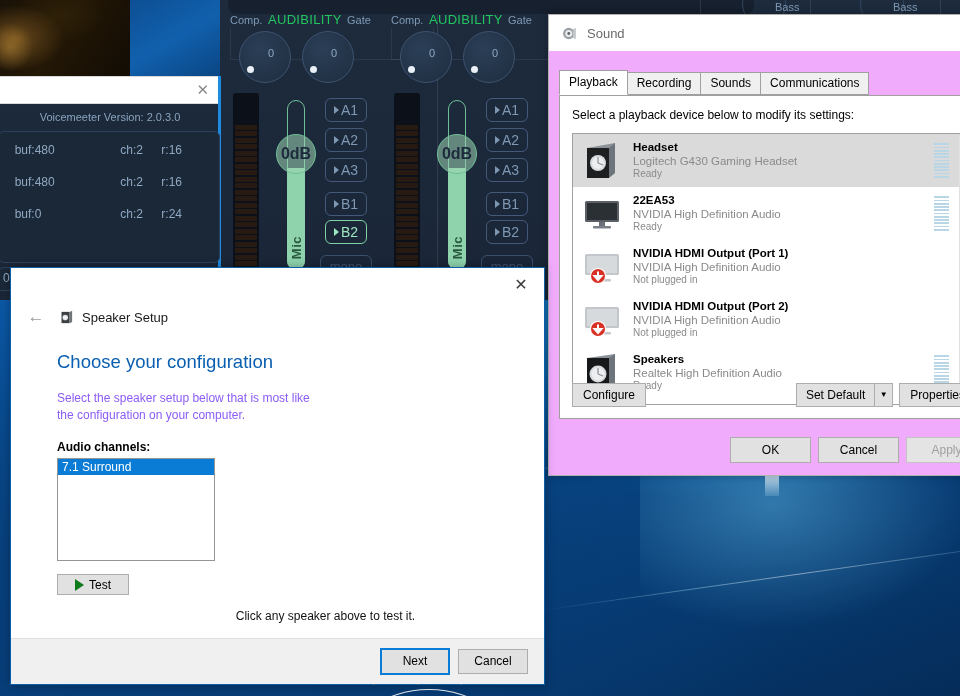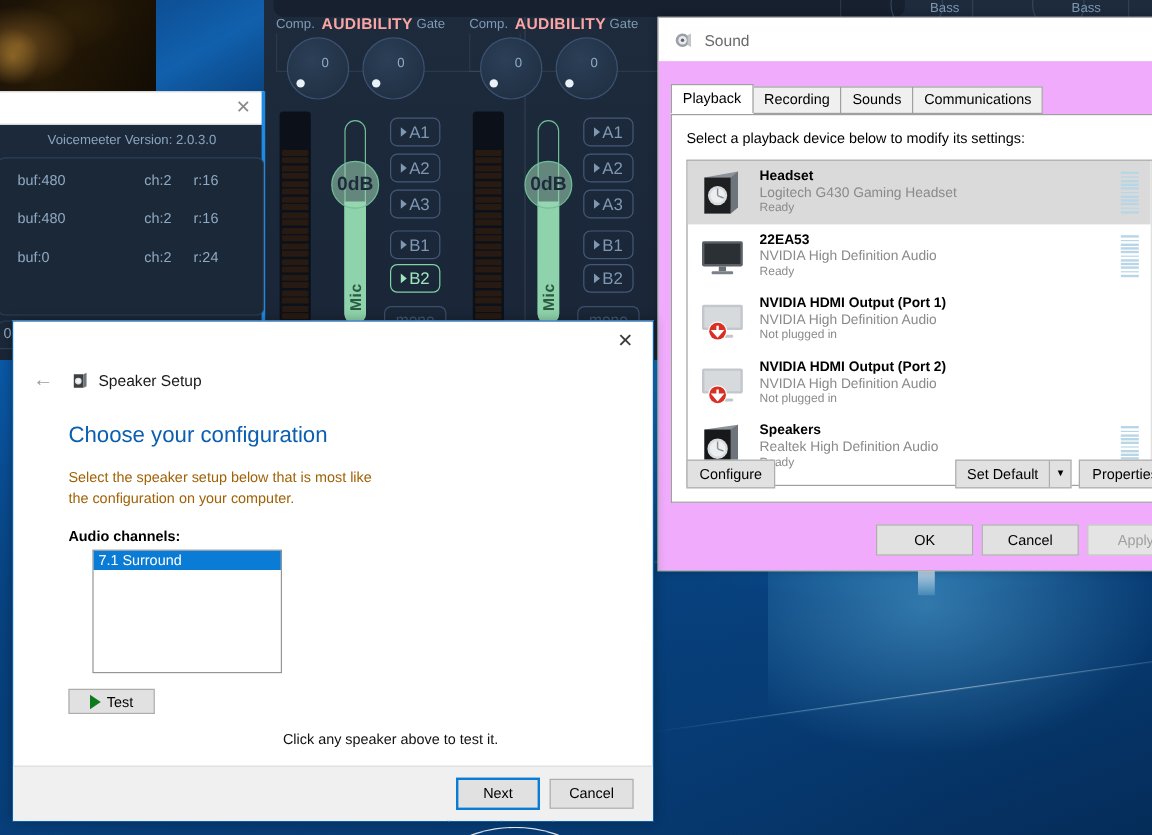--- a/index.html
+++ b/index.html
@@ -78,21 +78,21 @@
     position: absolute; top: 0; width: 1px; height: 270px;
     background: rgba(255,255,255,.10);
   }
   .vm-label {
     position: absolute;
     color: #7f9ab5;
     font-size: 11px;
     font-family: "Liberation Sans", sans-serif;
   }
   .vm-label.strong {
-    color: #fca5a5; font-weight: bold; font-size: 13px; letter-spacing: .3px;
+    color: #22c55e; font-weight: normal; font-size: 13px; letter-spacing: .3px;
   }
   .vm-knob {
     position: absolute;
     width: 52px; height: 52px;
     border-radius: 50%;
     border: 1.5px solid #3c5270;
     background: radial-gradient(circle at 40% 35%, #2b3f57 0%, #223246 70%);
   }
   .vm-knob .dot {
     position: absolute; left: 7px; bottom: 9px;
@@ -394,29 +394,29 @@
     color: #9a9a9a; font-size: 17px; margin-right: 12px;
   }
   .ss-head-ico { width: 15px; height: 15px; margin-right: 8px; }
   .ss-head-txt { font-size: 13px; color: #1a1a1a; }
   .ss-h1 {
     position: absolute; left: 46px; top: 83px;
     font-size: 18.5px; color: #0a5fb0;
   }
   .ss-desc {
     position: absolute; left: 46px; top: 122px; width: 270px;
-    font-size: 12px; color: #a16207; line-height: 1.42;
+    font-size: 12px; color: #8b5cf6; line-height: 1.42;
   }
   .ss-chan-lbl {
     position: absolute; left: 46px; top: 172px;
     font-size: 12px; color: #000; font-weight: bold;
   }
   .ss-listbox {
     position: absolute; left: 46px; top: 190px; width: 158px; height: 103px;
-    border: 1px solid #959595; background: #fff; margin-left: 20px;
+    border: 1px solid #959595; background: #fff;
   }
   .ss-listitem {
     background: #0a7cd6; color: #fff;
     font-size: 12px; padding: 1px 4px;
   }
   .ss-test {
     position: absolute; left: 46px; top: 306px;
     width: 72px; height: 21px;
     border: 1px solid #adadad; background: #e1e1e1;
     display: flex; align-items: center; justify-content: center; gap: 5px;

